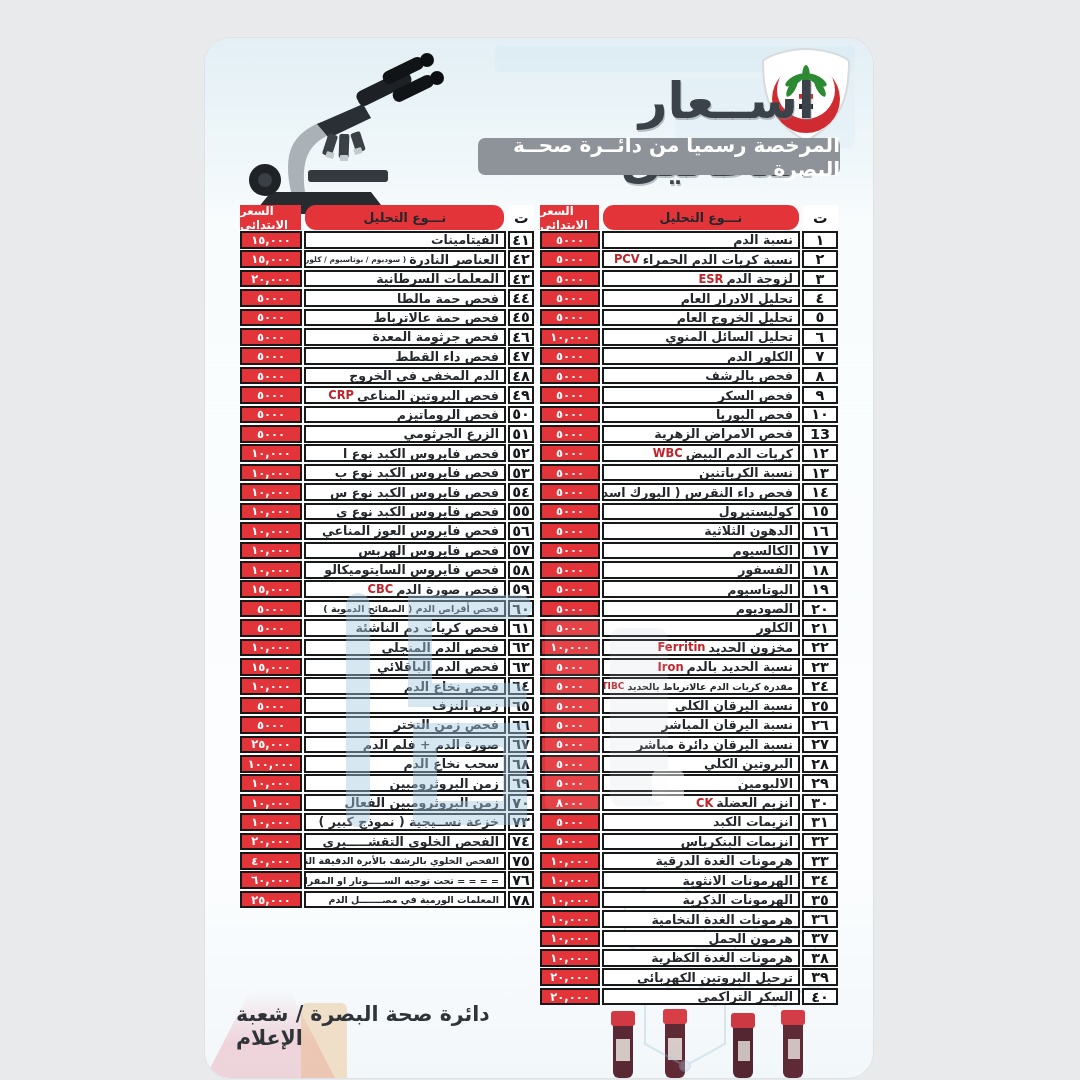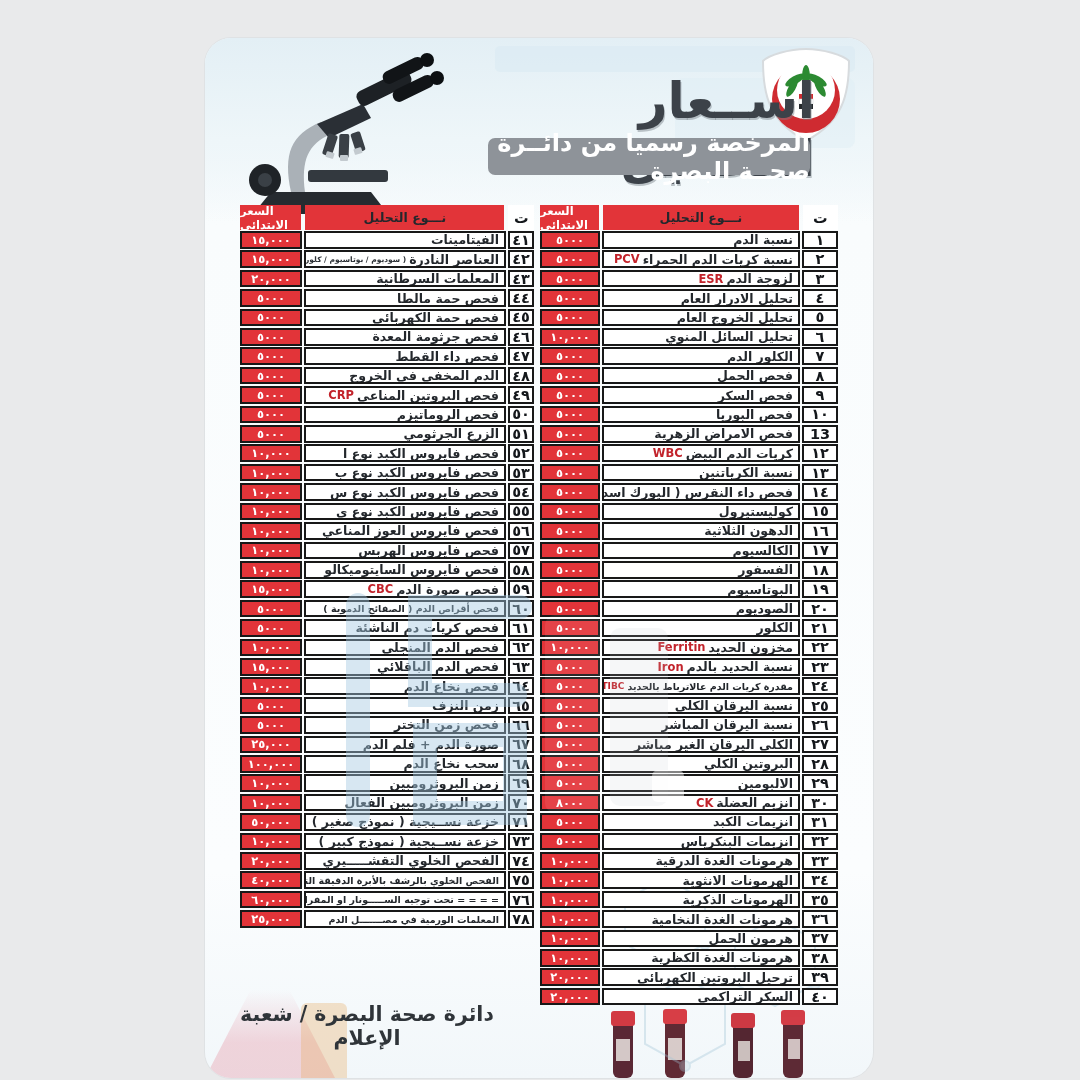--- a/index.html
+++ b/index.html
@@ -12,50 +12,50 @@
   #page{position:absolute;width:1080px;height:1080px;background:var(--outer);}
   
   #card{position:absolute;left:205px;top:38px;width:668px;height:1040px;
     background:linear-gradient(180deg,#eef5f9 0%,#f9fcfd 18%,#fbfdfe 80%,#f2f7fa 100%);
     border-radius:26px;box-shadow:0 0 0 1px #dfe2e4;overflow:hidden;}
   .deco{position:absolute;pointer-events:none;}
   
   #title{position:absolute;left:455px;top:72px;width:360px;text-align:right;
     font-size:50px;font-weight:800;color:var(--title);letter-spacing:-1px;
     text-shadow:1px 2px 0 rgba(120,128,136,.45);direction:rtl;}
-  #subtitle{position:absolute;left:488px;top:138px;width:322px;height:37px;
+  #subtitle{position:absolute;left:478px;top:138px;width:362px;height:37px;
     background:var(--badge);border-radius:7px;color:#fff;font-weight:700;
-    font-size:24px;display:flex;align-items:center;justify-content:center;direction:rtl;}
+    font-size:20px;display:flex;align-items:center;justify-content:center;direction:rtl;}
   
   .ptable{position:absolute;top:205px;}
   .t-right{left:540px;width:298px;}
   .t-left{left:240px;width:294px;}
   .thead{display:flex;gap:4px;height:23px;margin-bottom:3px;}
   .thead .cell{background:var(--red);color:#fff;border:none;height:25px;
     display:flex;align-items:center;justify-content:center;font-weight:700;}
   .thead .price{font-size:10.5px;}
-  .thead .name{font-size:15px;letter-spacing:1px;}
+  .thead .name{font-size:15px;letter-spacing:1px;border-radius:11px;}
   .thead .num{font-size:16px;}
   .trow{display:flex;gap:2px;height:19.42px;align-items:flex-start;}
   .cell{height:17.6px;border:2px solid var(--border);background:#fff;
     display:flex;align-items:center;justify-content:center;overflow:hidden;}
   .t-right .price{width:60px;} .t-right .name{width:198px;} .t-right .num{width:36px;}
   .t-left  .price{width:62px;} .t-left  .name{width:202px;} .t-left  .num{width:26px;}
   .cell.price{background:var(--red);color:#fff;font-weight:800;font-size:11.5px;
     letter-spacing:1.5px;}
   .cell.name{direction:rtl;justify-content:flex-start;gap:3px;padding:0 5px;
     font-weight:700;font-size:12.5px;color:var(--dark);white-space:nowrap;}
   .cell.name.sm{font-size:9.5px;}
   .cell.name .latin{color:#c2232b;font-weight:800;font-size:11.5px;direction:ltr;}
   .cell.name.sm .latin{font-size:9px;}
   .cell.name .paren{font-size:7.5px;font-weight:700;color:#2c3136;}
   .cell.num{font-weight:800;font-size:14.5px;color:#14171b;background:#fff;}
   
   #footer{position:absolute;left:236px;top:1002px;width:262px;direction:rtl;
-    text-align:center;font-size:20.5px;font-weight:800;color:#2f3439;}
+    text-align:left;font-size:20.5px;font-weight:800;color:#2f3439;}
   
   #watermark{opacity:.55;}
   .wm-white-bar{position:absolute;left:545px;top:615px;width:56px;height:198px;
     background:#fff;opacity:.14;border-radius:10px;}
   .wm-gray-bar{position:absolute;left:610px;top:628px;width:58px;height:178px;
     background:#c9ced2;opacity:.28;border-radius:10px;}
   .wm-square{position:absolute;left:652px;top:770px;width:32px;height:32px;
     background:#fff;opacity:.85;border-radius:6px;}
 </style>
 </head>
@@ -204,21 +204,21 @@
         <div class="trow">
           <div class="cell price">٥٠٠٠</div>
           <div class="cell name">
             <span class="ar">الكلور الدم</span>
           </div>
           <div class="cell num">٧</div>
         </div>
         <div class="trow">
           <div class="cell price">٥٠٠٠</div>
           <div class="cell name">
-            <span class="ar">فحص الحمل</span>
+            <span class="ar">فحص بالرشف</span>
           </div>
           <div class="cell num">٨</div>
         </div>
         <div class="trow">
           <div class="cell price">٥٠٠٠</div>
           <div class="cell name">
             <span class="ar">فحص السكر</span>
           </div>
           <div class="cell num">٩</div>
         </div>
@@ -341,21 +341,21 @@
         <div class="trow">
           <div class="cell price">٥٠٠٠</div>
           <div class="cell name">
             <span class="ar">نسبة اليرقان المباشر</span>
           </div>
           <div class="cell num">٢٦</div>
         </div>
         <div class="trow">
           <div class="cell price">٥٠٠٠</div>
           <div class="cell name">
-            <span class="ar">الكلي اليرقان الغير مباشر</span>
+            <span class="ar">نسبة اليرقان دائرة مباشر</span>
           </div>
           <div class="cell num">٢٧</div>
         </div>
         <div class="trow">
           <div class="cell price">٥٠٠٠</div>
           <div class="cell name">
             <span class="ar">البروتين الكلي</span>
           </div>
           <div class="cell num">٢٨</div>
         </div>
@@ -479,21 +479,21 @@
         <div class="trow">
           <div class="cell price">٥٠٠٠</div>
           <div class="cell name">
             <span class="ar">فحص حمة مالطا</span>
           </div>
           <div class="cell num">٤٤</div>
         </div>
         <div class="trow">
           <div class="cell price">٥٠٠٠</div>
           <div class="cell name">
-            <span class="ar">فحص حمة الكهربائي</span>
+            <span class="ar">فحص حمة عالاترباط</span>
           </div>
           <div class="cell num">٤٥</div>
         </div>
         <div class="trow">
           <div class="cell price">٥٠٠٠</div>
           <div class="cell name">
             <span class="ar">فحص جرثومة المعدة</span>
           </div>
           <div class="cell num">٤٦</div>
         </div>
@@ -659,27 +659,20 @@
             <span class="ar">زمن البروثرومبين</span>
           </div>
           <div class="cell num">٦٩</div>
         </div>
         <div class="trow">
           <div class="cell price">١٠,٠٠٠</div>
           <div class="cell name">
             <span class="ar">زمن البروثرومبين الفعال</span>
           </div>
           <div class="cell num">٧٠</div>
-        </div>
-        <div class="trow">
-          <div class="cell price">٥٠,٠٠٠</div>
-          <div class="cell name">
-            <span class="ar">خزعة نســيجية ( نموذج صغير )</span>
-          </div>
-          <div class="cell num">٧١</div>
         </div>
         <div class="trow">
           <div class="cell price">١٠,٠٠٠</div>
           <div class="cell name">
             <span class="ar">خزعة نســيجية ( نموذج كبير )</span>
           </div>
           <div class="cell num">٧٣</div>
         </div>
         <div class="trow">
           <div class="cell price">٢٠,٠٠٠</div>

